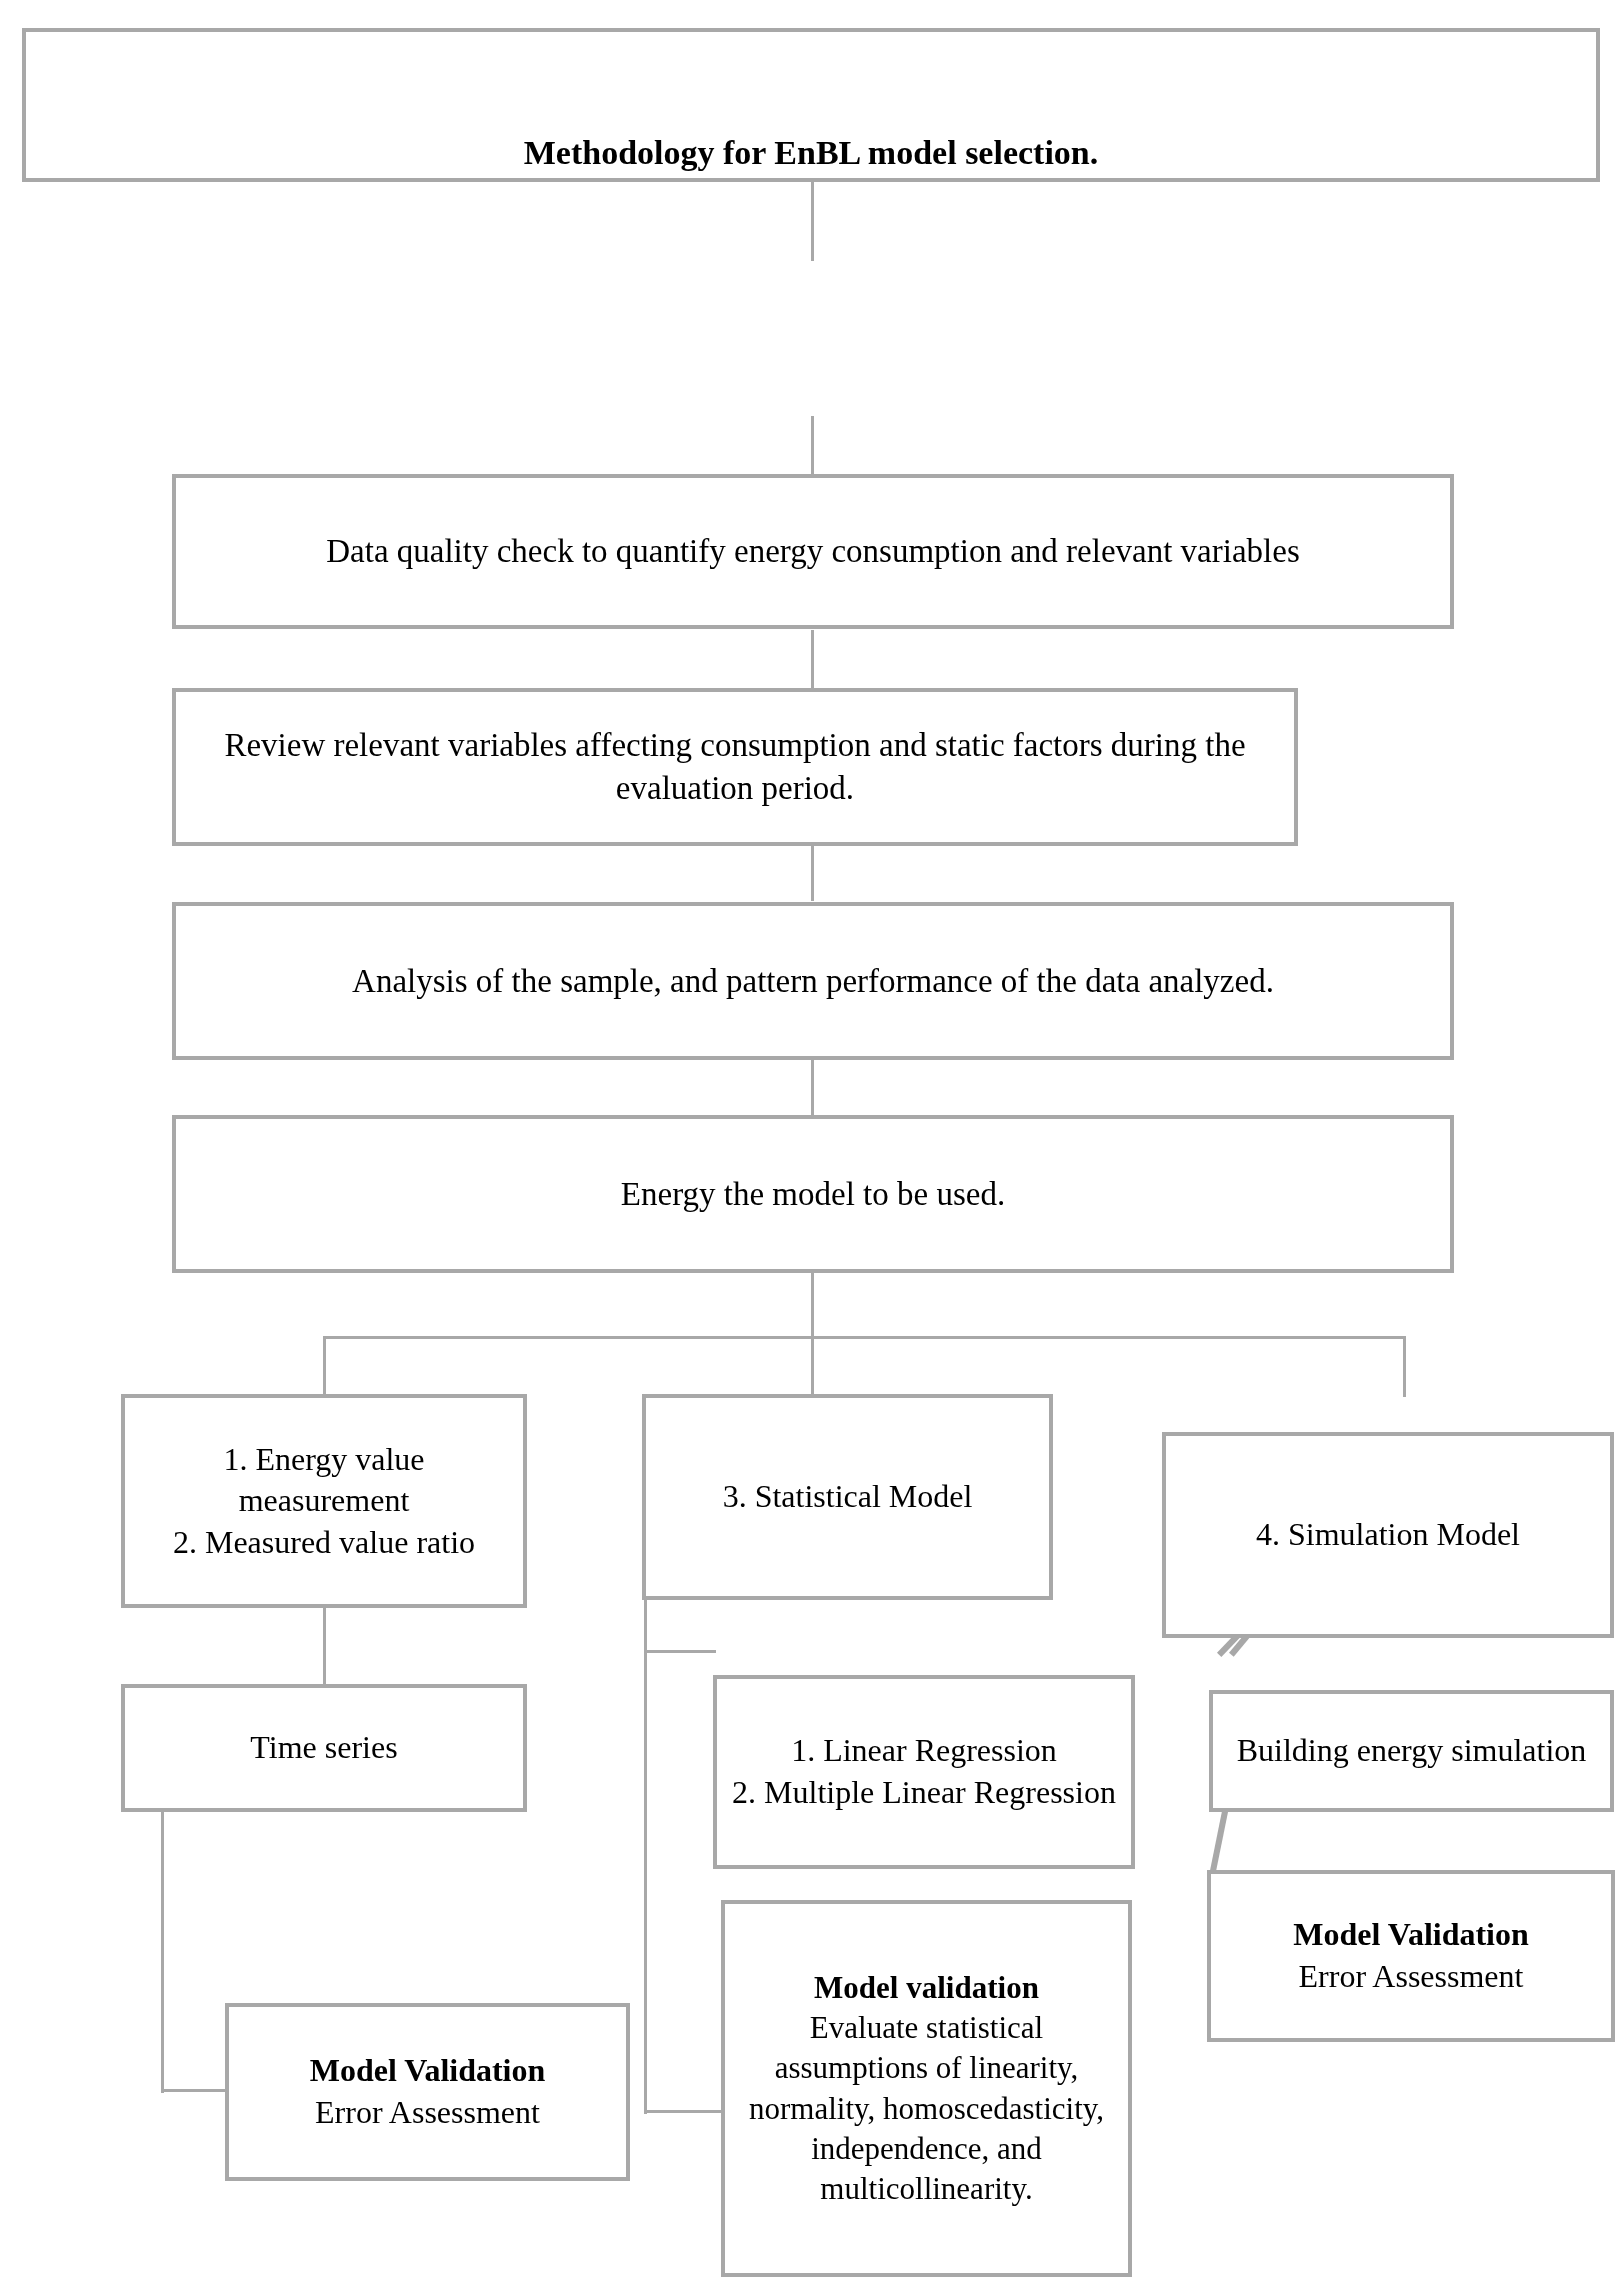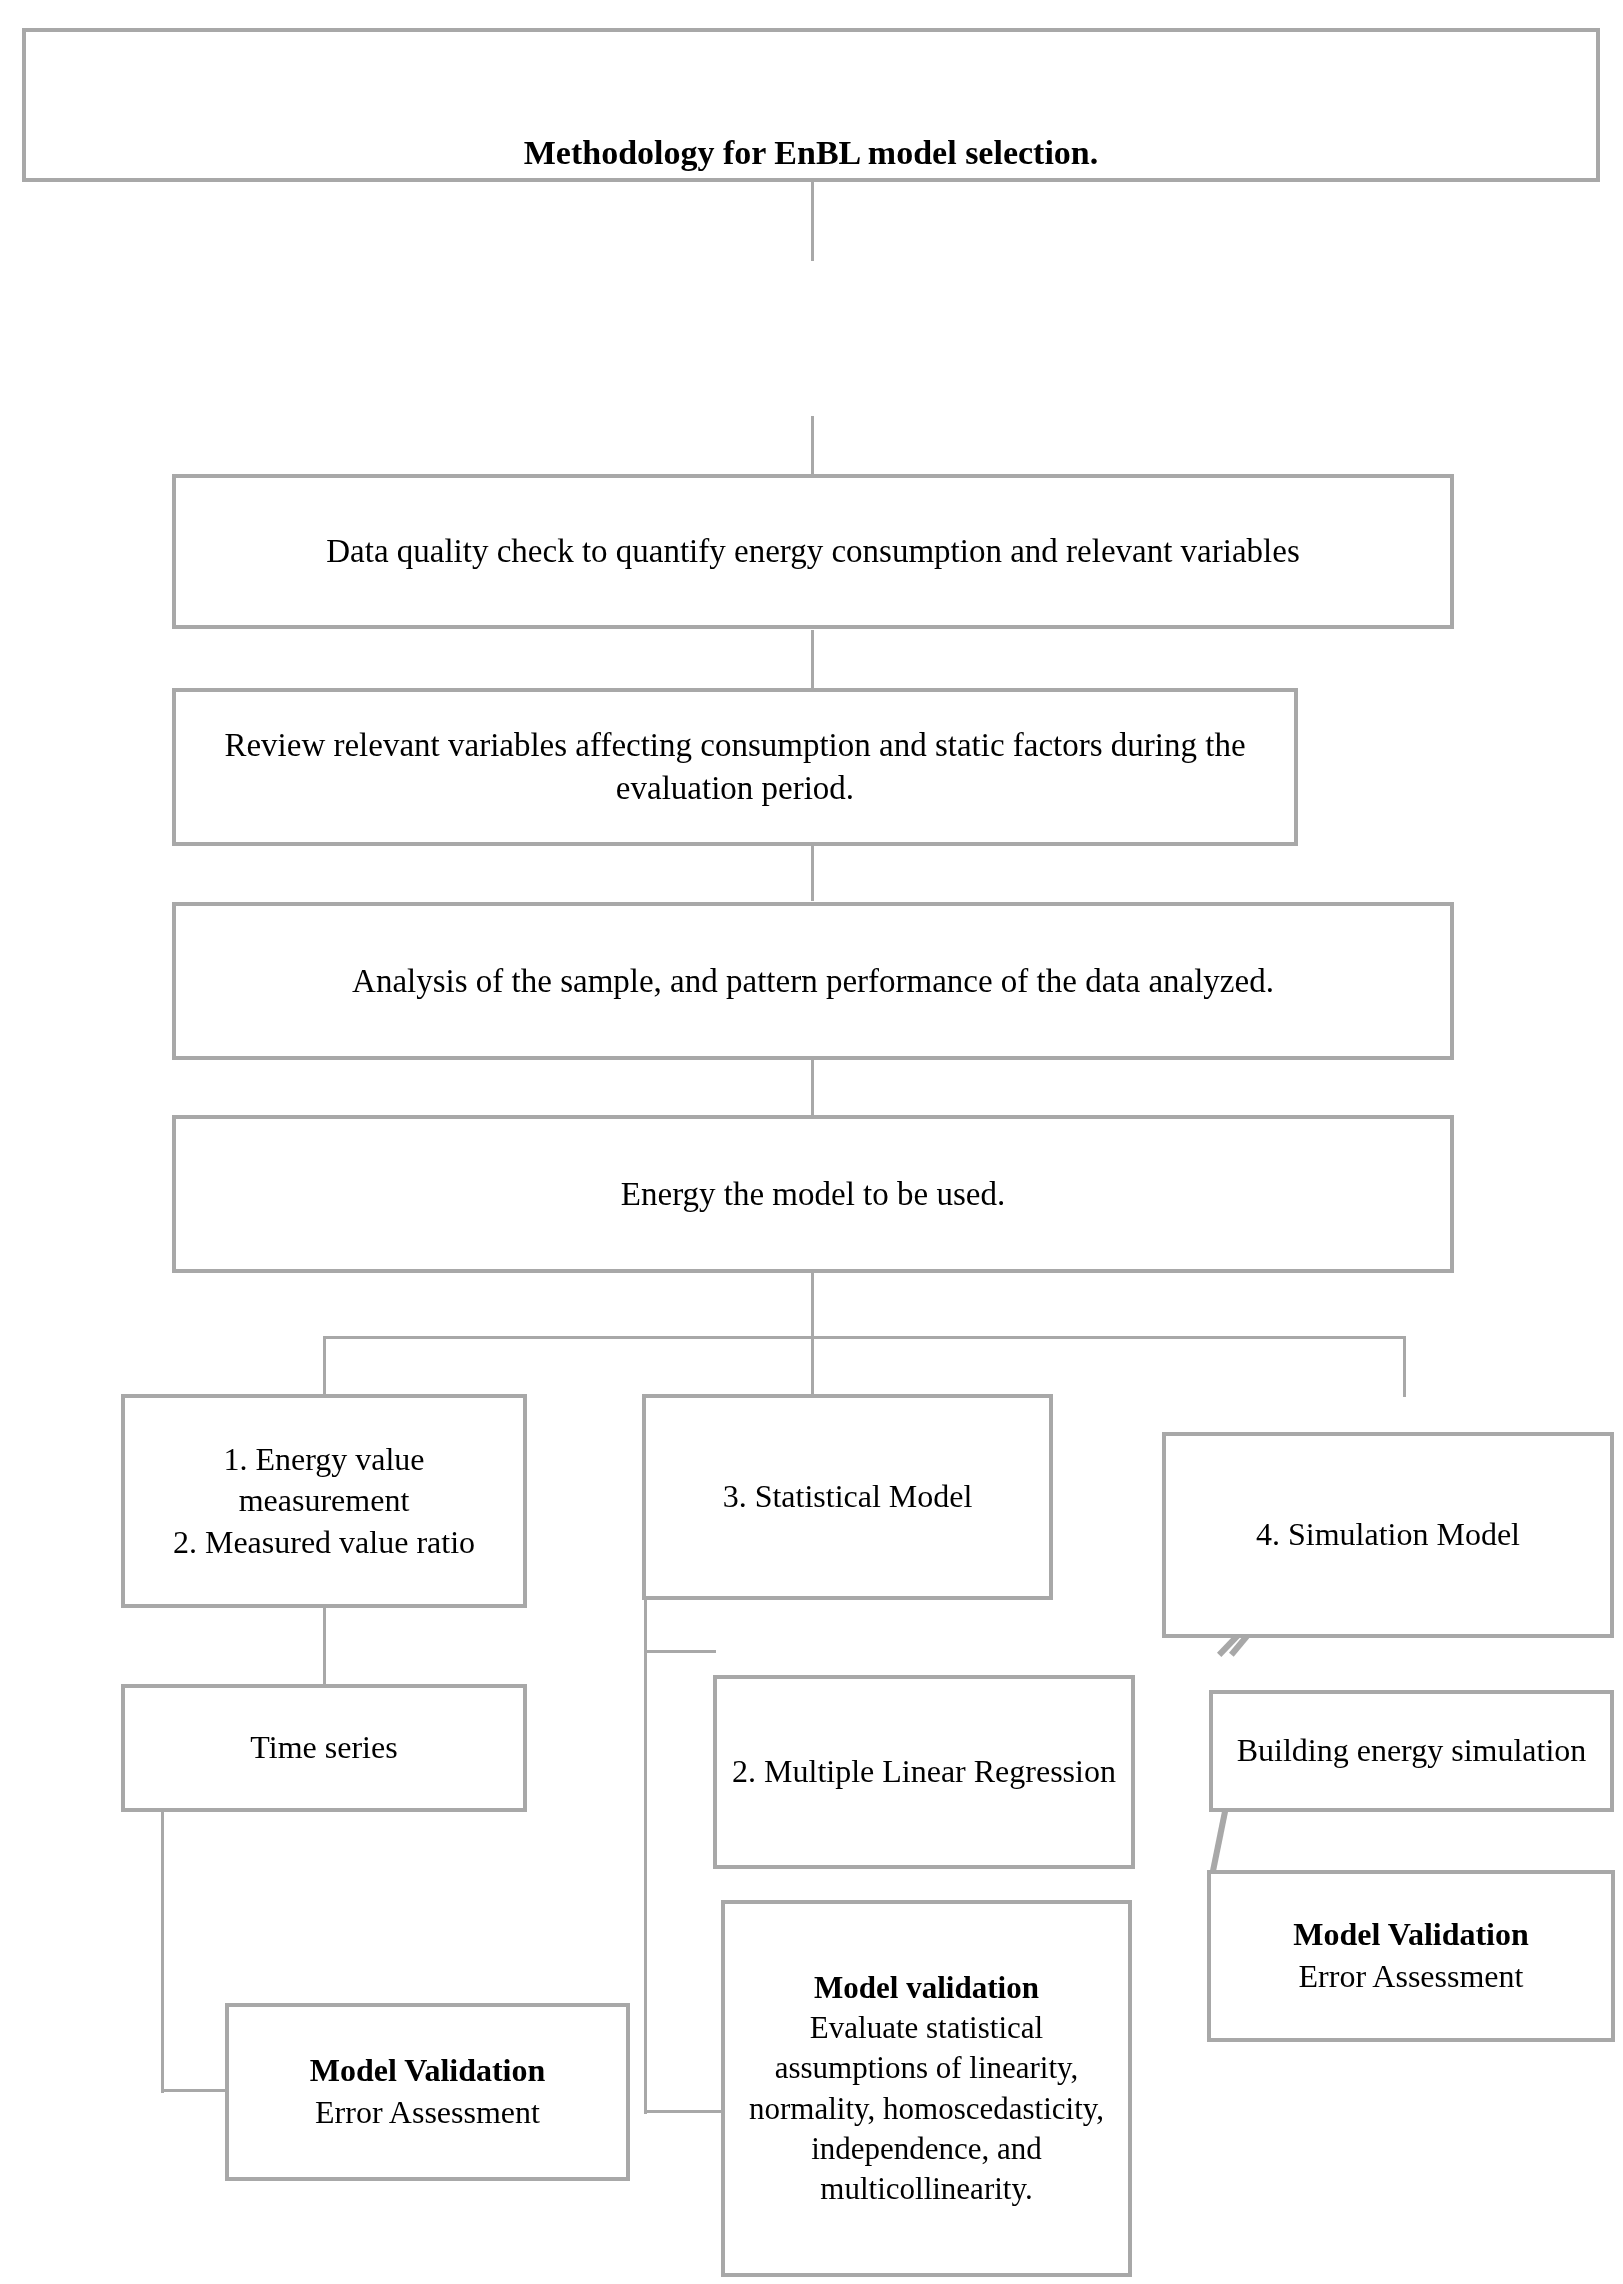--- a/index.html
+++ b/index.html
@@ -140,20 +140,21 @@
 
   <div class="node" id="node-simulation">
     <span class="line">4. Simulation Model</span>
   </div>
 
   <div class="node" id="node-timeseries">
     <span class="line">Time series</span>
   </div>
 
   <div class="node" id="node-linreg">
+    <span class="line">1. Linear Regression</span>
     <span class="line">2. Multiple Linear Regression</span>
   </div>
 
   <div class="node" id="node-bldgsim">
     <span class="line">Building energy simulation</span>
   </div>
 
   <div class="node" id="node-mv-left">
     <span class="line bold">Model Validation</span>
     <span class="line">Error Assessment</span>

